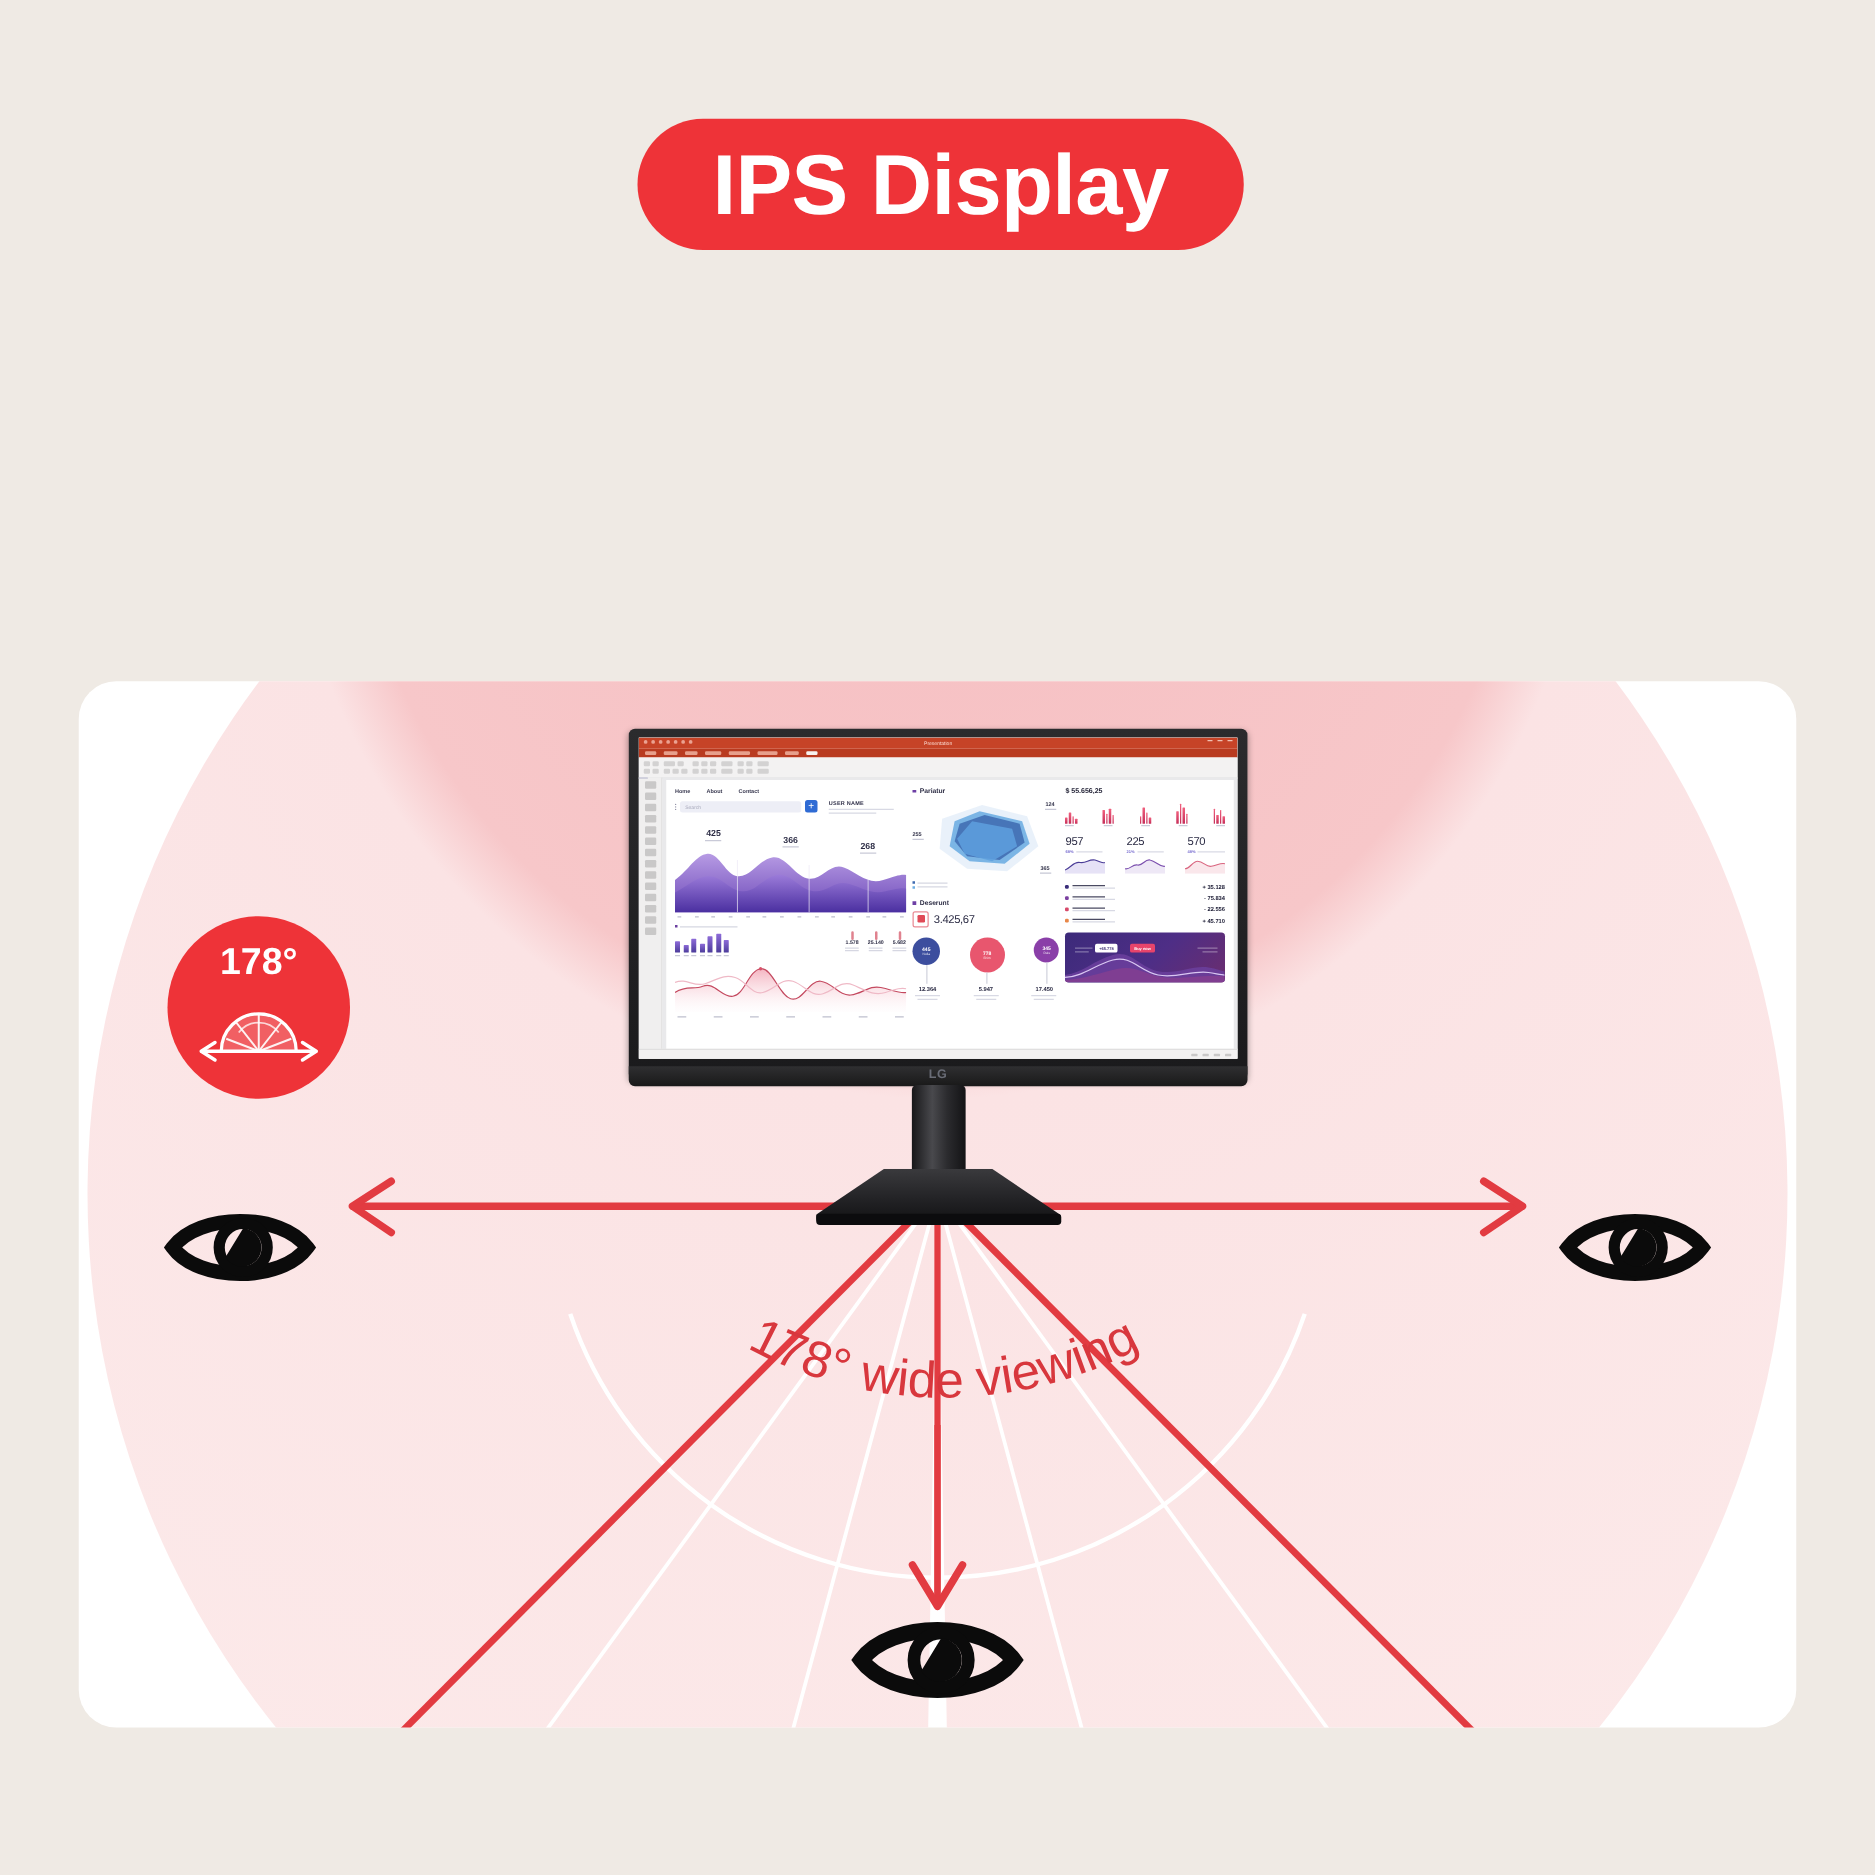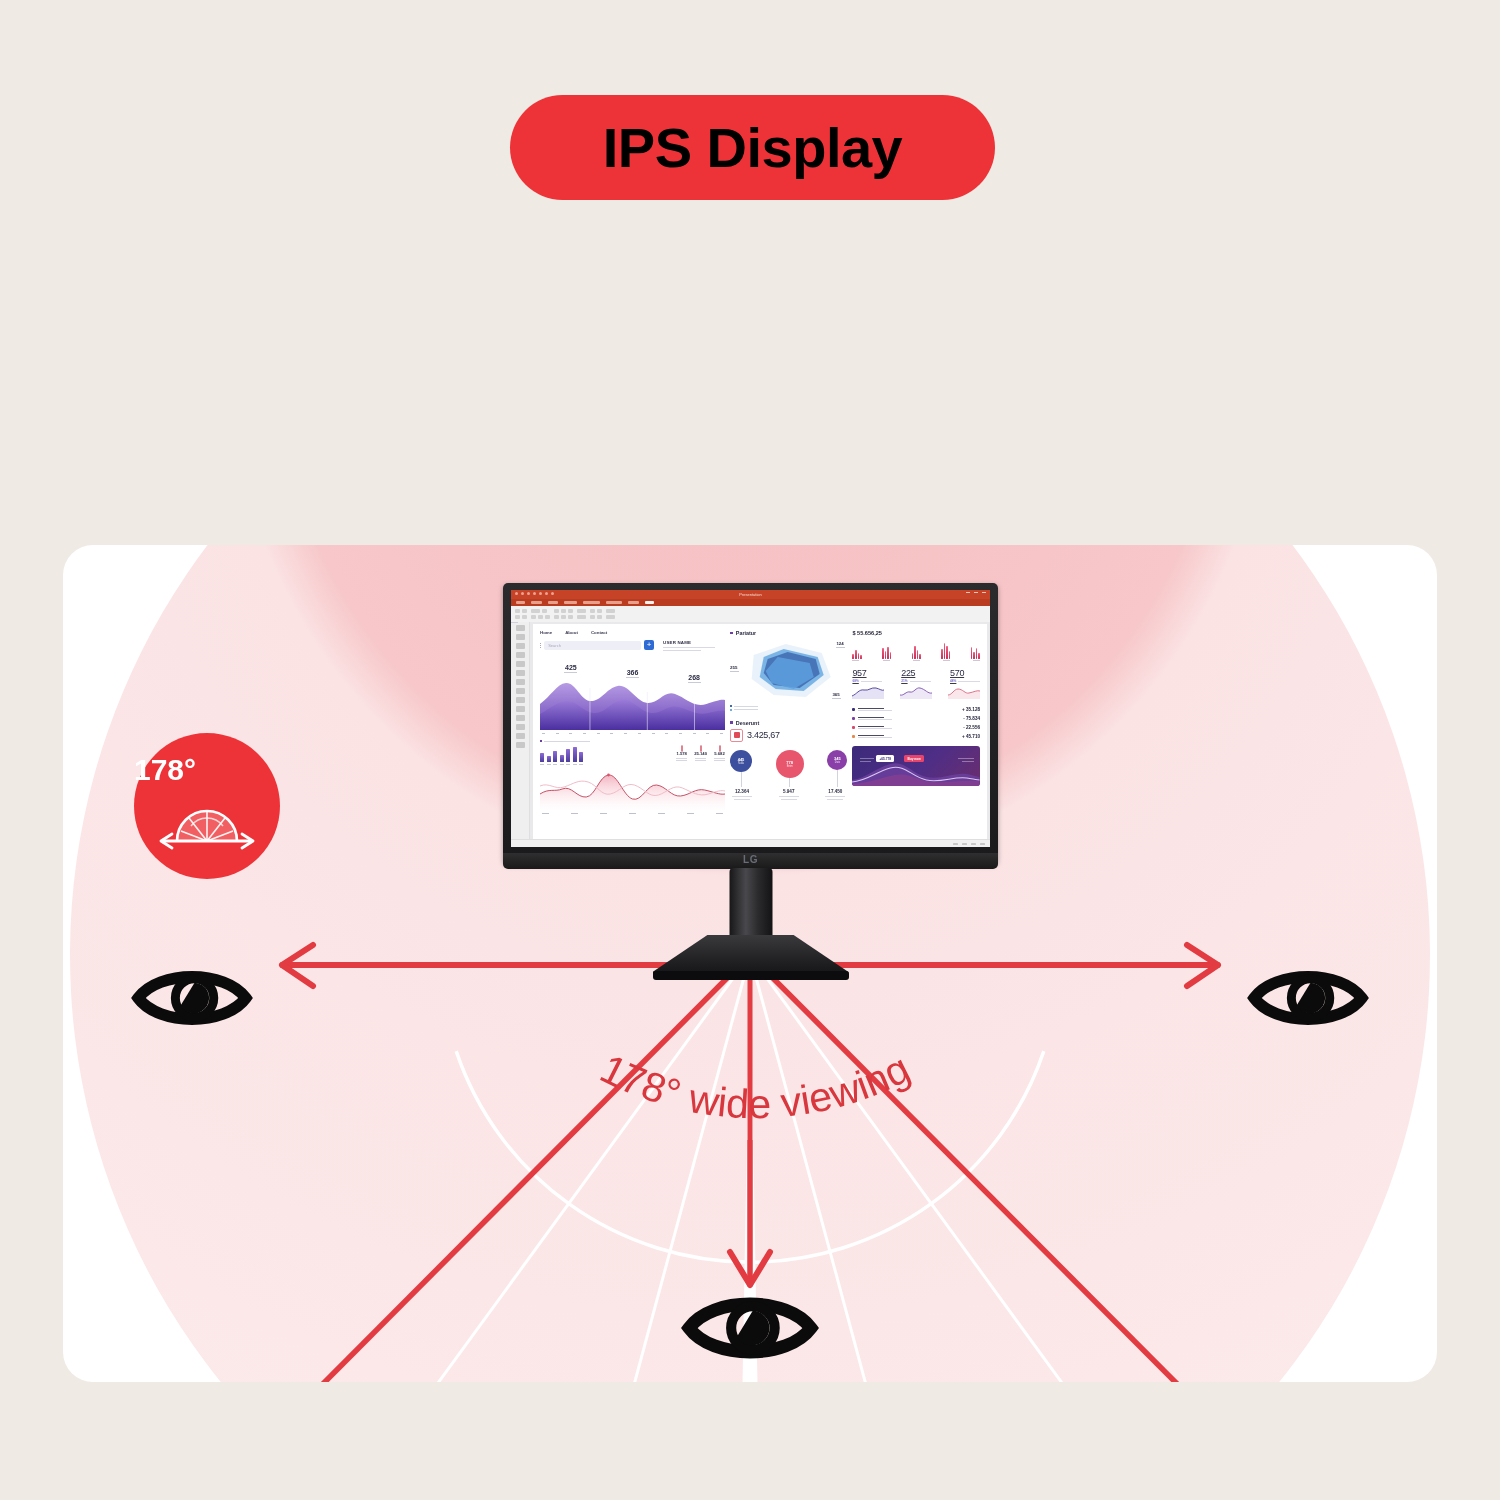--- a/index.html
+++ b/index.html
@@ -12,21 +12,21 @@
   }
   .stage{position:absolute;inset:0;}
 
   
   .badge{
     position:absolute;left:510px;top:95px;width:485px;height:105px;
     background:#EE3338;border-radius:53px;
     display:flex;align-items:center;justify-content:center;
   }
   .badge-label{
-    color:#000000;font-size:56px;font-weight:700;letter-spacing:-0.5px;
+    color:#ffffff;font-size:68px;font-weight:700;letter-spacing:-0.5px;
     font-family:"Liberation Sans",sans-serif;
   }
 
   
   .headline{
     position:absolute;left:0;top:250px;width:1500px;text-align:center;
     color:#1C1A18;font-size:92px;line-height:1.42;font-weight:700;
     letter-spacing:-1.5px;
   }
   .headline .l2{display:block;}
@@ -41,21 +41,21 @@
   .ips-word{
     position:absolute;left:138px;top:601px;
     font-size:96px;font-weight:700;color:#1B1918;letter-spacing:-2px;
     line-height:1;
   }
   .ips-circle{
     position:absolute;left:134px;top:733px;width:146px;height:146px;
     background:#EE3338;border-radius:50%;
   }
   .ips-deg{
-    position:absolute;left:0;top:20px;width:146px;
+    position:absolute;left:0;top:20px;width:146px;text-align:center;
     color:#FFF;font-size:30px;font-weight:700;letter-spacing:0px;
   }
   .ips-fanicon{position:absolute;left:17px;top:60px;}
 
   
   .monitor{position:absolute;left:503px;top:583px;width:495px;height:400px;}
   .mon-bezel{
     position:absolute;left:0;top:0;width:495px;height:281px;
     background:linear-gradient(180deg,#2B2B2D 0%,#1A1A1C 100%);
     border-radius:5px;
@@ -186,21 +186,21 @@
   .bubval b{font-size:4.6px;color:#2B2B44;font-weight:700;}
   .bubval u{display:block;height:1px;background:#D8D9E4;margin:2px auto 1px;width:20px;text-decoration:none;}
 
   
   .money{font-size:5.6px;font-weight:700;color:#1F1F33;margin-bottom:5px;}
   .minibars{display:flex;justify-content:space-between;align-items:flex-end;height:18px;margin-bottom:1px;}
   .mb{display:flex;align-items:flex-end;gap:1px;}
   .mb i{width:1.6px;background:linear-gradient(180deg,#F0607E,#C62E59);display:block;border-radius:.4px;}
   .mblbls{display:flex;justify-content:space-between;margin-bottom:7px;}
   .mblbls i{display:block;width:7px;height:1px;background:#C9CAD8;}
-  .bignums{display:flex;justify-content:space-between;margin-bottom:2px;text-decoration:underline;}
+  .bignums{display:flex;justify-content:space-between;margin-bottom:2px;}
   .bn{width:30px;}
   .bn b{font-size:9px;color:#2B2B44;font-weight:400;letter-spacing:-.3px;}
   .bn .sub{display:flex;gap:2px;align-items:center;margin-top:1px;}
   .bn .sub em{font-size:3.2px;color:#7A6FD0;font-style:normal;font-weight:700;}
   .bn .sub u{flex:1;height:1px;background:#D9DAE5;text-decoration:none;}
   .sparks{display:flex;justify-content:space-between;margin-bottom:8px;}
   .listrows{display:flex;flex-direction:column;gap:4px;margin-bottom:7px;}
   .lrow{display:flex;align-items:center;gap:3px;}
   .lrow>i{width:2.2px;height:2.2px;display:block;border-radius:50%;}
   .lrow .txt{flex:1;}

